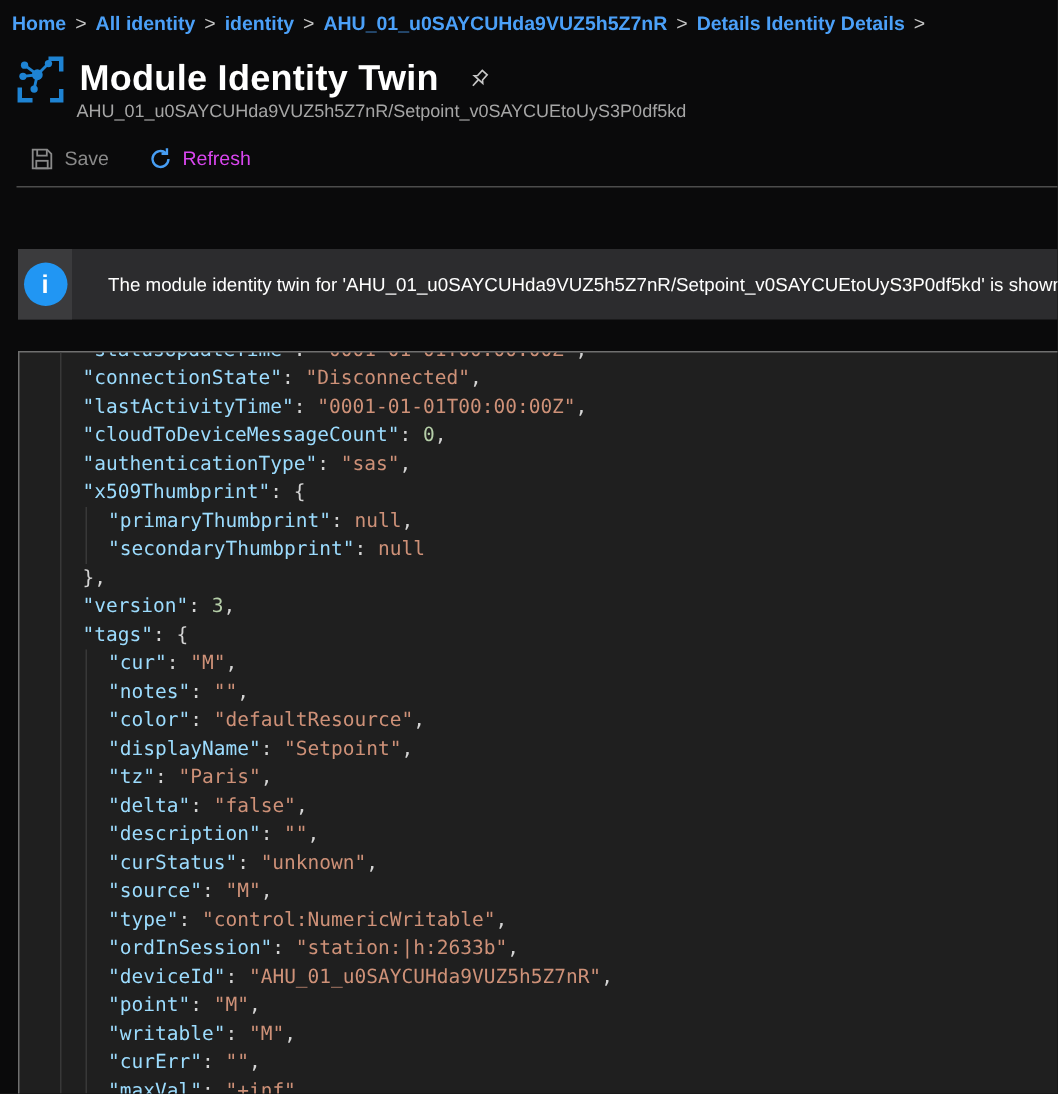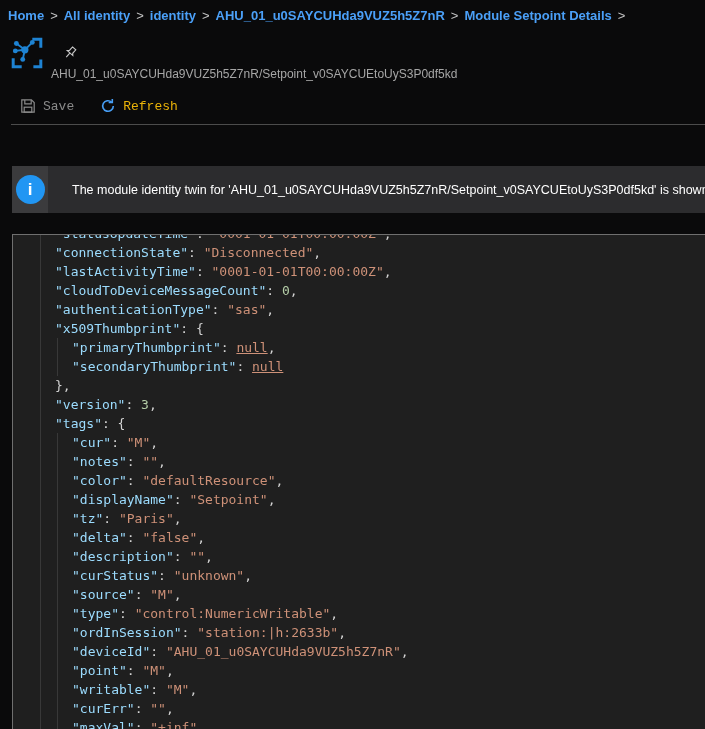--- a/index.html
+++ b/index.html
@@ -24,25 +24,25 @@
   .title-row { position: absolute; left: 10px; top: 36px; display: flex; align-items: center; }
   .app-icon { width: 34px; height: 34px; display: inline-flex; }
   .page-title { margin: 0 0 0 9px; color: #ffffff; font-size: 24px; font-weight: 700; letter-spacing: 0.2px; }
   .pin { margin-left: 18px; display: inline-flex; cursor: pointer; }
   .subtitle { position: absolute; left: 51px; top: 67px; font-size: 12px; color: #a6a6a6; }
 
   
   .toolbar { position: absolute; left: 20px; top: 98px; display: flex; gap: 26px; }
   .tb-btn {
     background: none; border: none; padding: 0;
-    display: flex; align-items: flex-end; gap: 7px;
-    font-size: 13px; cursor: pointer; font-family: Liberation Mono, monospace;
+    display: flex; align-items: flex-start; gap: 7px;
+    font-size: 13px; cursor: pointer; font-family: Liberation Sans, sans-serif;
   }
   .tb-btn .lbl-save { color: #8a8a8a; }
-  .tb-btn .lbl-refresh { color: #eab308; }
+  .tb-btn .lbl-refresh { color: #d946ef; }
   .tb-icon { display: inline-flex; }
 
   .divider { position: absolute; left: 11px; right: 0; top: 124px; height: 1px; background: #4c4c4c; }
 
   
   .banner { position: absolute; left: 12px; right: 0; top: 166px; height: 47px; background: #2c2c2e; display: flex; }
   .banner-iconbox { flex: 0 0 36px; background: #3b3b3d; display: flex; align-items: center; justify-content: center; }
   .info-circle {
     width: 29px; height: 29px; border-radius: 50%;
     background: #2196f3; color: #ffffff;
@@ -65,31 +65,31 @@
   }
   .code {
     position: absolute; top: -11px; left: 0; right: 0; margin: 0;
     font-family: "DejaVu Sans Mono", "Liberation Mono", monospace;
     font-size: 13px;
   }
   .cl { height: 19px; line-height: 19px; white-space: pre; }
   .tok-k { color: #9cdcfe; }
   .tok-s { color: #ce9178; }
   .tok-n { color: #b5cea8; }
-  .tok-u { color: #ce9178; text-decoration: underline; }
+  .tok-u { color: #ce9178; }
   .tok-p { color: #d4d4d4; }
   .guide { position: absolute; width: 1px; background: #383838; }
   .guide-root { left: 27px; top: 0; bottom: 0; }
   .guide-x509 { left: 44px; top: 103px; height: 38px; }
   .guide-tags { left: 44px; top: 198px; bottom: 0; }
 </style>
 </head>
 <body>
 
-<nav class="breadcrumb" id="breadcrumb"><a class="bc-link">Home</a><span class="bc-sep">&gt;</span><a class="bc-link">All identity</a><span class="bc-sep">&gt;</span><a class="bc-link">identity</a><span class="bc-sep">&gt;</span><a class="bc-link">AHU_01_u0SAYCUHda9VUZ5h5Z7nR</a><span class="bc-sep">&gt;</span><a class="bc-link">Module Setpoint Details</a><span class="bc-sep">&gt;</span></nav>
+<nav class="breadcrumb" id="breadcrumb"><a class="bc-link">Home</a><span class="bc-sep">&gt;</span><a class="bc-link">All identity</a><span class="bc-sep">&gt;</span><a class="bc-link">identity</a><span class="bc-sep">&gt;</span><a class="bc-link">AHU_01_u0SAYCUHda9VUZ5h5Z7nR</a><span class="bc-sep">&gt;</span><a class="bc-link">Details Identity Details</a><span class="bc-sep">&gt;</span></nav>
 
 <div class="title-row">
   <span class="app-icon">
     <svg viewBox="0 0 32 32" width="34" height="34">
       <g stroke="#1e83d3" stroke-width="2.8" fill="none">
         <path d="M21 3 h8 v8"></path>
         <path d="M3 21 v8 h8"></path>
         <path d="M29 22 v7 h-7"></path>
       </g>
       <g stroke="#1e83d3" stroke-width="1.8" fill="none">
@@ -100,20 +100,21 @@
       </g>
       <g fill="#1e83d3">
         <circle cx="14" cy="13" r="3.4"></circle>
         <circle cx="6" cy="7" r="2.3"></circle>
         <circle cx="5" cy="14" r="2.3"></circle>
         <circle cx="12" cy="22" r="2.3"></circle>
         <circle cx="21" cy="6" r="2.3"></circle>
       </g>
     </svg>
   </span>
+  <h1 class="page-title">Module Identity Twin</h1>
   <span class="pin">
     <svg viewBox="0 0 16 16" width="16" height="16">
       <g fill="none" stroke="#c8c8c8" stroke-width="1.1" transform="rotate(42 8 8)">
         <path d="M5.8 1.8 h4.4 v4.6 l1.6 1.6 h-7.6 l1.6 -1.6 z"></path>
         <line x1="8" y1="8.3" x2="8" y2="13.6"></line>
       </g>
     </svg>
   </span>
 </div>
 <div class="subtitle">AHU_01_u0SAYCUHda9VUZ5h5Z7nR/Setpoint_v0SAYCUEtoUyS3P0df5kd</div>

